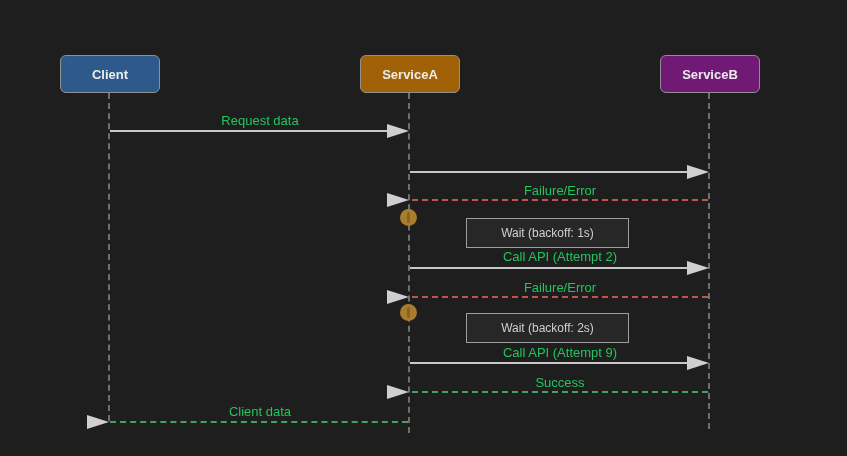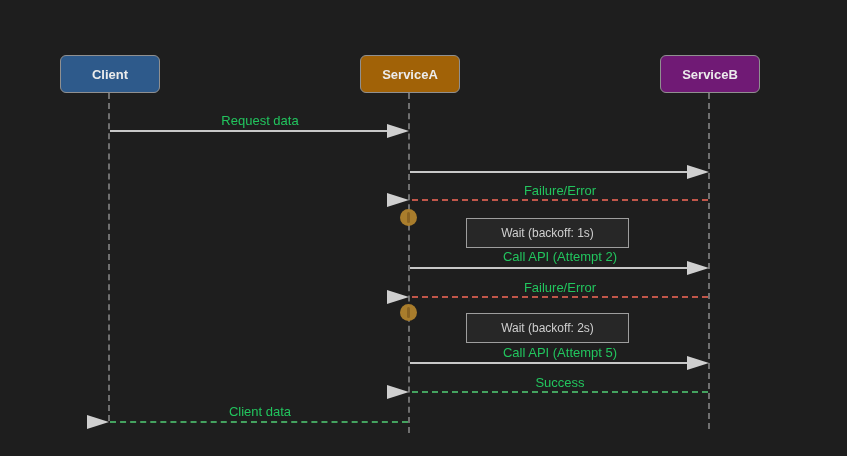--- a/index.html
+++ b/index.html
@@ -137,21 +137,21 @@
 
   <div class="msg-label" style="left:410px; top:279px;">Failure/Error</div>
   <div class="line red" style="left:412px; top:296px; width:296px;"></div>
   <div class="head" style="left:387px; top:290px;"></div>
 
   <div class="marker" style="top:304px;">
     <span class="slit"></span>
   </div>
   <div class="note" style="top:313px;">Wait (backoff: 2s)</div>
 
-  <div class="msg-label" style="left:410px; top:344px;">Call API (Attempt 5)</div>
+  <div class="msg-label" style="left:410px; top:344px;">Call API (Attempt 9)</div>
   <div class="line solid" style="left:410px; top:362px; width:277px;"></div>
   <div class="head" style="left:687px; top:356px;"></div>
 
   <div class="msg-label" style="left:410px; top:374px;">Success</div>
   <div class="line green" style="left:412px; top:391px; width:296px;"></div>
   <div class="head" style="left:387px; top:385px;"></div>
 
   <div class="msg-label" style="left:110px; top:403px;">Client data</div>
   <div class="line green" style="left:110px; top:421px; width:298px;"></div>
   <div class="head" style="left:87px; top:415px;"></div>

